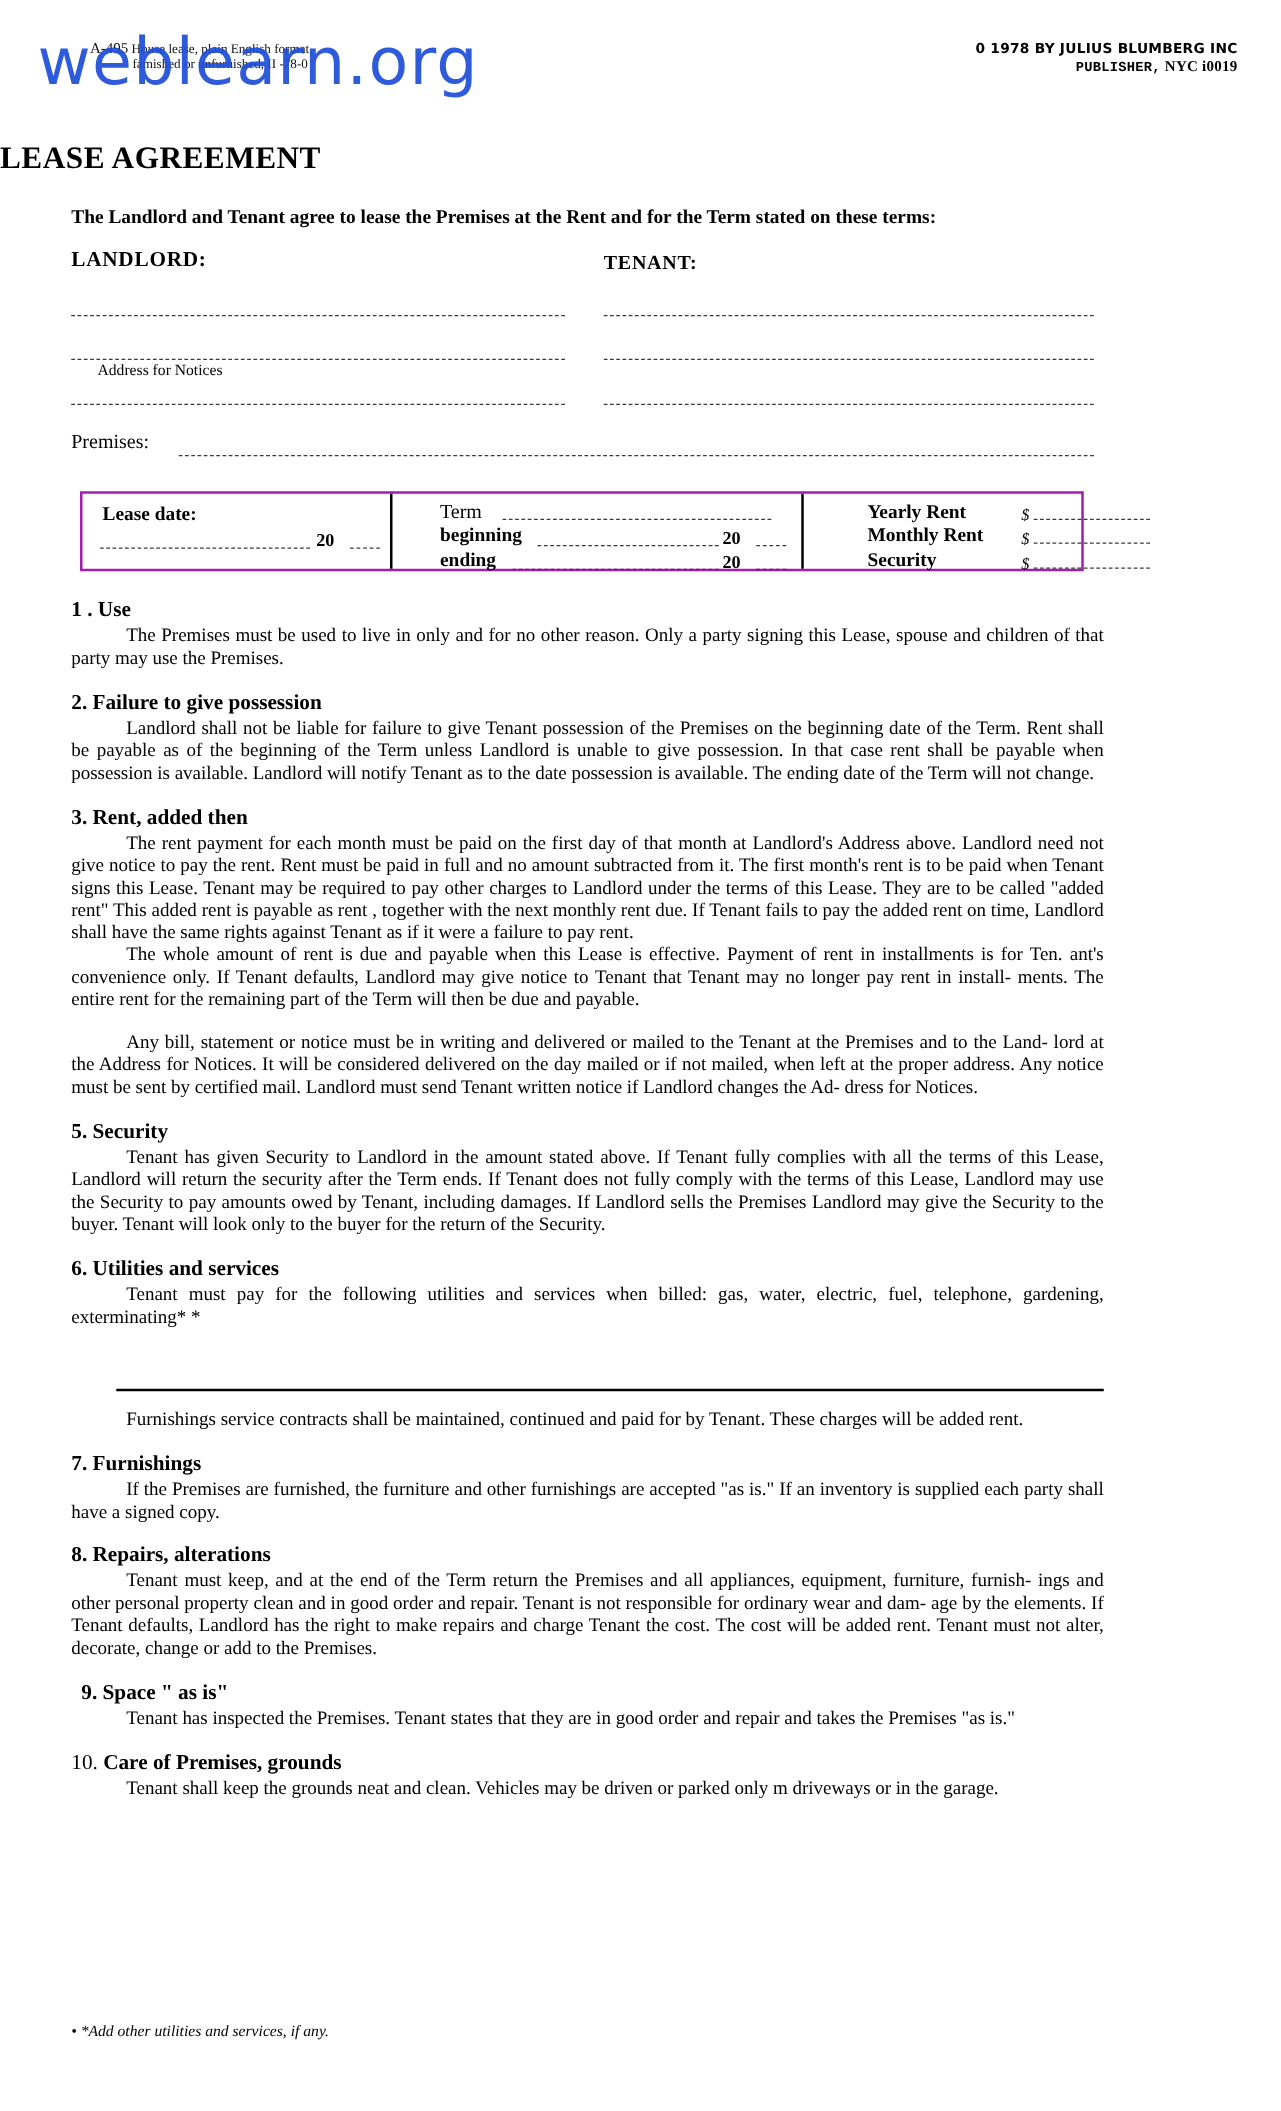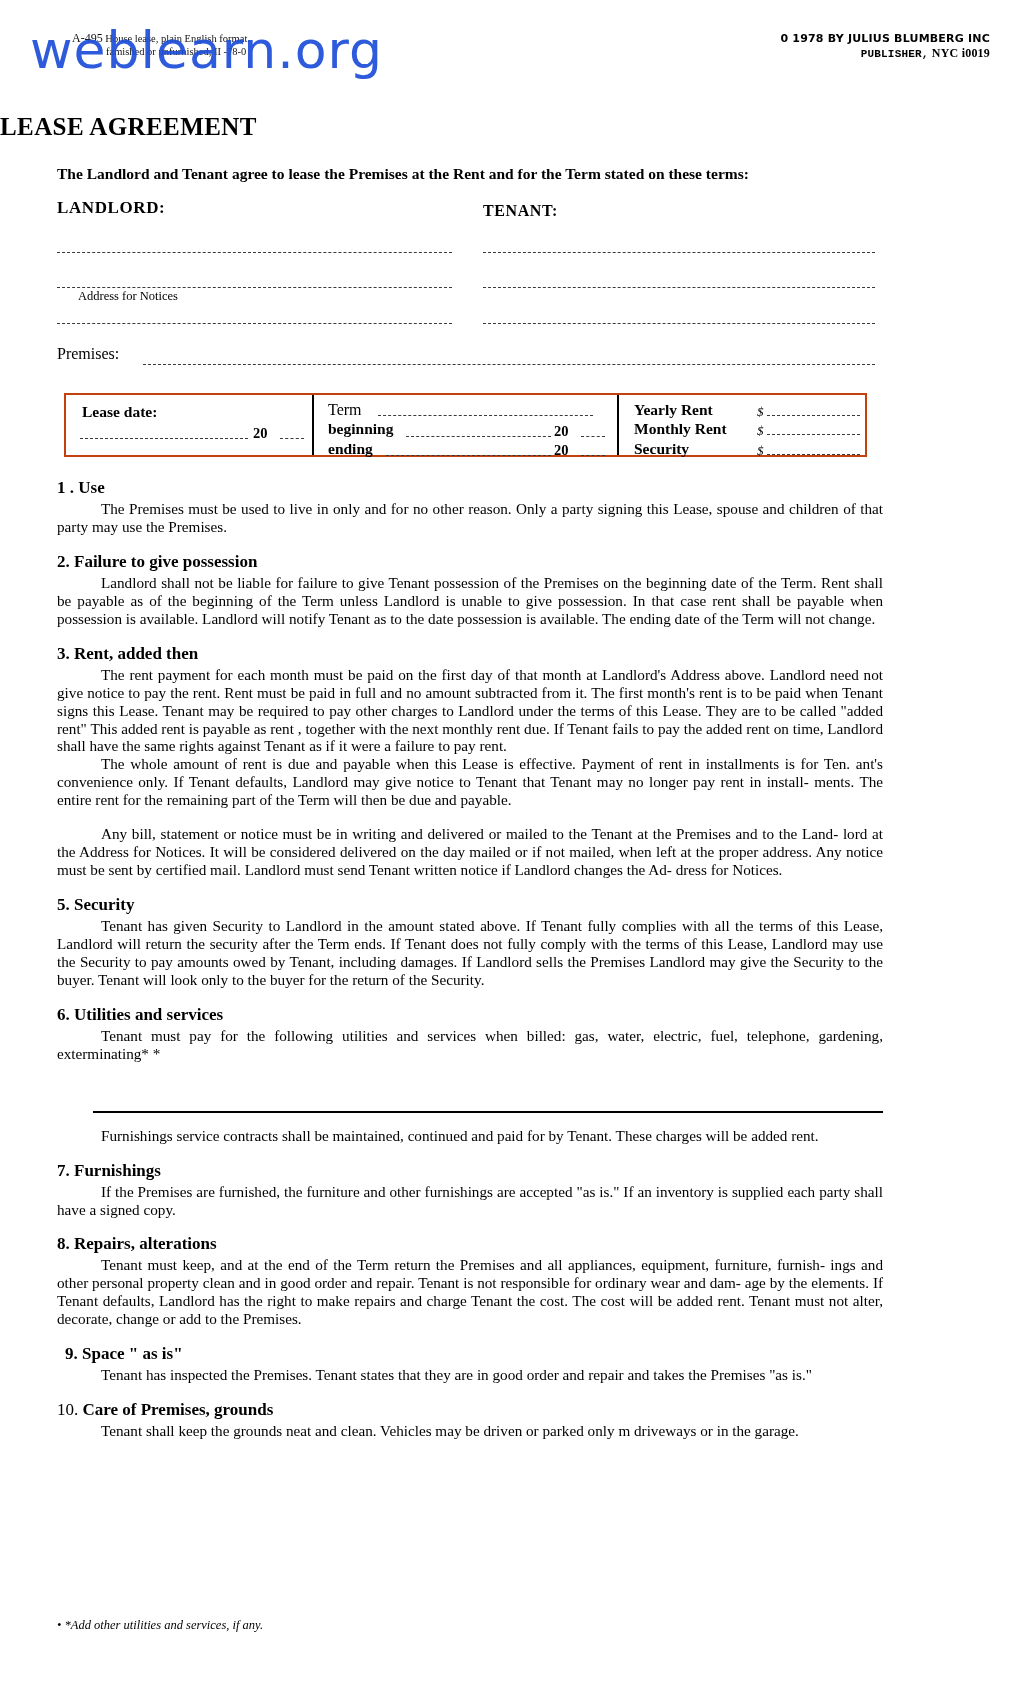--- a/index.html
+++ b/index.html
@@ -112,28 +112,28 @@
     font-size: 16px;
   }
 
   
   .terms-box {
     position: absolute;
     left: 64px;
     top: 393px;
     width: 803px;
     height: 64px;
-    border: 2px solid #c2410c;
+    border: 2px solid #a21caf;
     box-sizing: border-box;
     display: flex;
   }
   .tb-cell { position: relative; box-sizing: border-box; height: 100%; }
   .tb-cell.c1 { width: 248px; border-right: 2px solid #000; }
-  .tb-cell.c2 { width: 305px; border-right: 2px solid #000; }
-  .tb-cell.c3 { flex: 1; }
+  .tb-cell.c2 { width: 305px; border-right: 2px solid #000; margin-left: 24px; }
+  .tb-cell.c3 { flex: 1; margin-left: 36px; }
   .tb-label {
     position: absolute;
     font-size: 15.5px;
     font-weight: bold;
     white-space: nowrap;
   }
   .tb-label.light { font-weight: normal; font-size: 16px; }
   .tb-dash {
     position: absolute;
     border-bottom: 1.6px dashed #3a3a3a;

